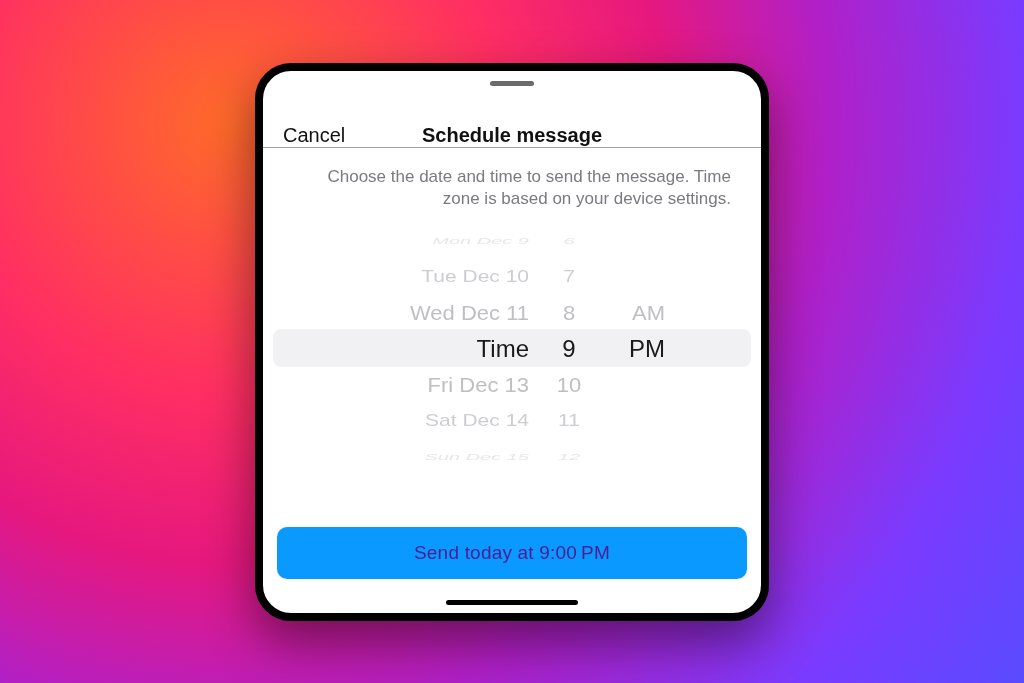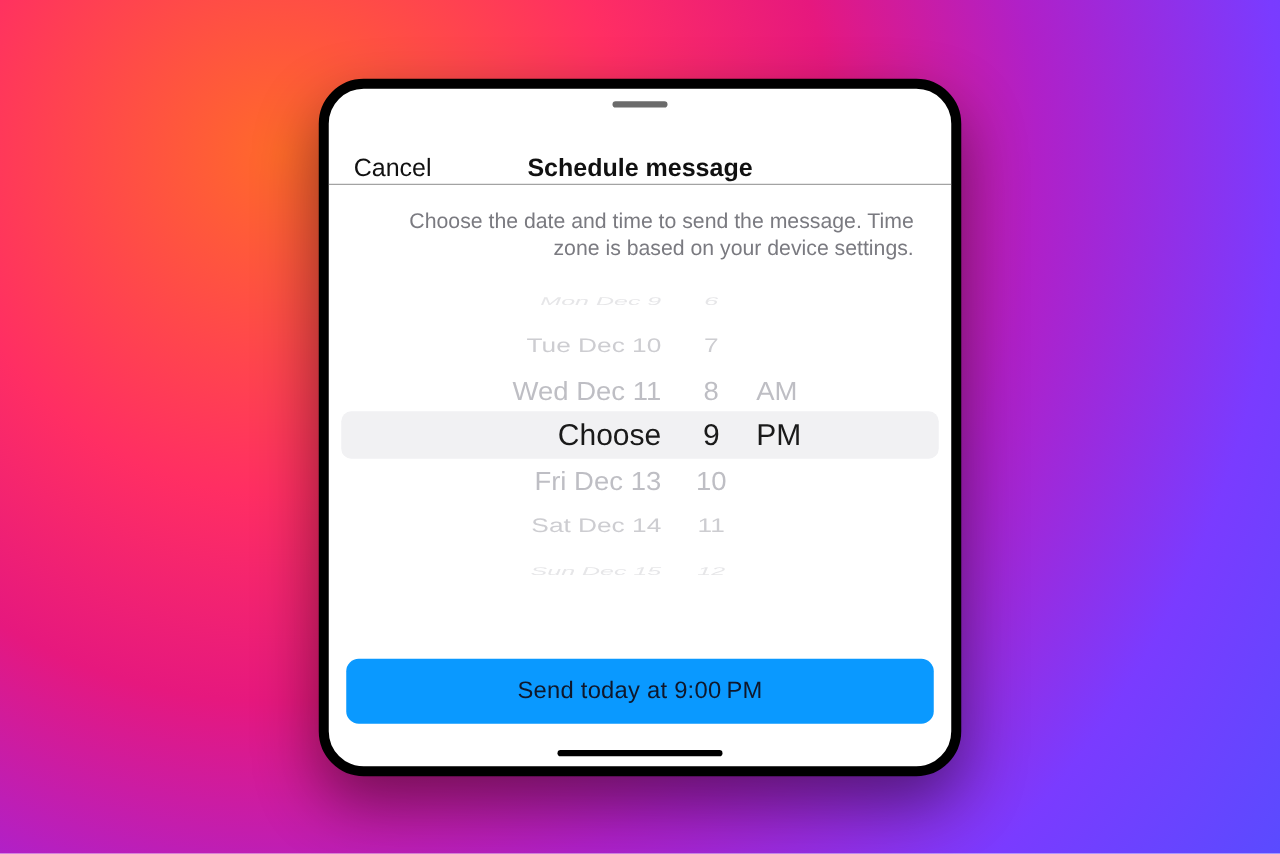--- a/index.html
+++ b/index.html
@@ -101,21 +101,21 @@
     padding-top: -22px;
   }
   .col {
     display: flex;
     flex-direction: column;
     align-items: center;
   }
   .col.date { width: 170px; align-items: flex-end; padding-right: 10px; }
   .col.hour { width: 60px; }
   .col.minute { width: 70px; }
-  .col.ampm { width: 60px; align-items: flex-start; padding-left: 6px;}
+  .col.ampm { width: 60px; align-items: flex-end; padding-left: 6px;}
   .cell {
     height: 36px;
     line-height: 36px;
     font-size: 22px;
     color: #b8b8be;
     white-space: nowrap;
   }
   .cell.far2 { transform: scaleY(0.45); opacity: 0.45; font-size: 20px; color:#c8c8cd; font-style: italic;}
   .cell.far1 { transform: scaleY(0.75); opacity: 0.7; font-size: 21px; }
   .cell.near { transform: scaleY(0.95); opacity: 0.9; font-size: 22px; }
@@ -126,21 +126,21 @@
     left: 14px;
     right: 14px;
     bottom: 34px;
   }
   .send-btn {
     width: 100%;
     height: 52px;
     background: #0a99ff;
     border: none;
     border-radius: 10px;
-    color: #0f172a;
+    color: #4c1d95;
     font-size: 19px;
     font-weight: 500;
     letter-spacing: 0.2px;
   }
 </style>
 </head>
 <body>
 
 <div class="bg">
   <div class="phone">
@@ -153,21 +153,21 @@
 
     <div class="instruction">Choose the date and time to send the message. Time zone is based on your device settings.</div>
 
     <div class="picker-wrap">
       <div class="selection-band"></div>
       <div class="columns">
         <div class="col date">
           <div class="cell far2">Mon Dec 9</div>
           <div class="cell far1">Tue Dec 10</div>
           <div class="cell near">Wed Dec 11</div>
-          <div class="cell sel">Choose</div>
+          <div class="cell sel">Time</div>
           <div class="cell near">Fri Dec 13</div>
           <div class="cell far1">Sat Dec 14</div>
           <div class="cell far2">Sun Dec 15</div>
         </div>
         <div class="col hour">
           <div class="cell far2">6</div>
           <div class="cell far1">7</div>
           <div class="cell near">8</div>
           <div class="cell sel">9</div>
           <div class="cell near">10</div>

